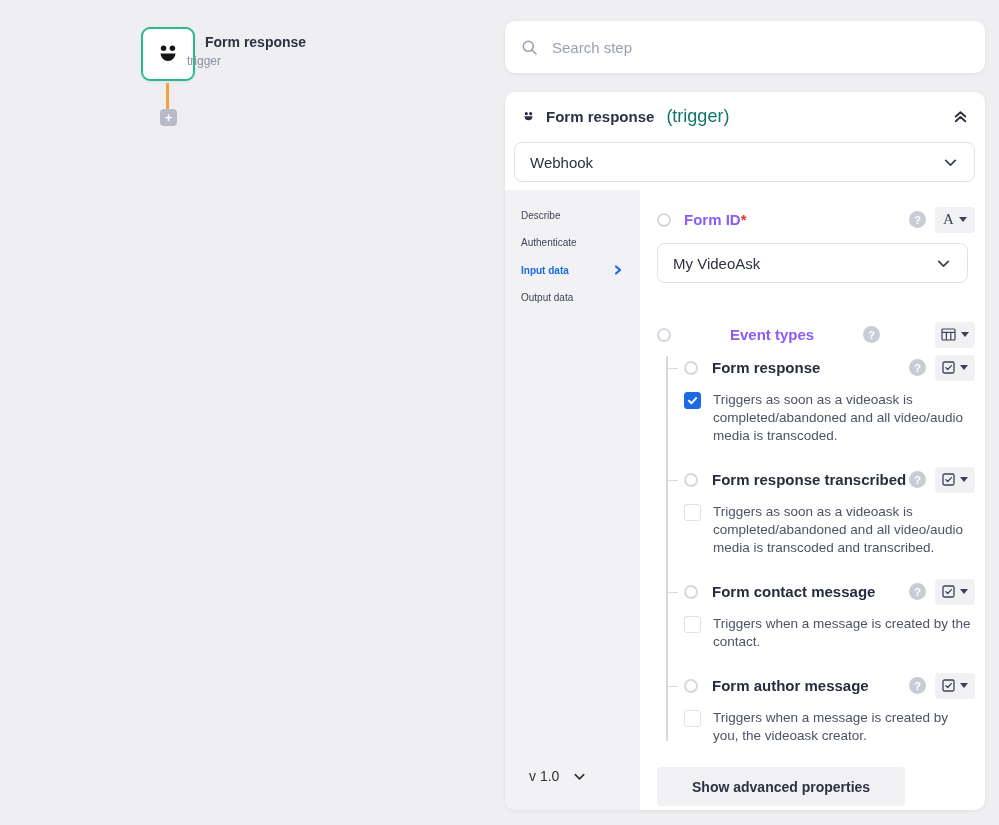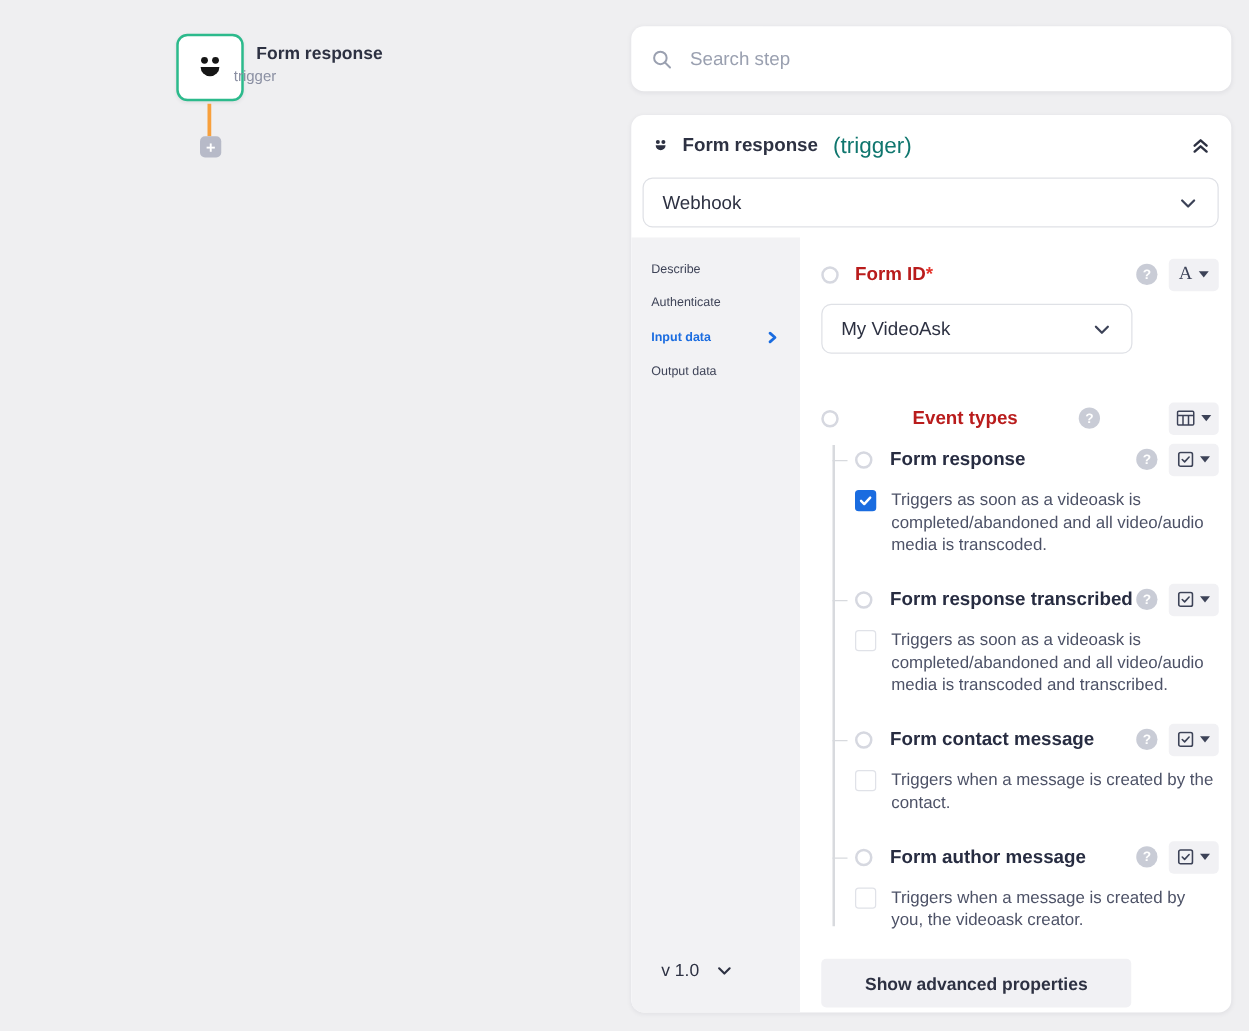--- a/index.html
+++ b/index.html
@@ -48,31 +48,31 @@
   .tab { display:flex; align-items:center; padding:8px 16px; font-size:10px; color:#3f4458; cursor:pointer; }
   .tab.active { color:#1a6ce0; font-weight:700;justify-content:space-between; }
   .tab .tab-arrow { margin-left:auto; display:flex; }
   .version { position:absolute; left:24px; bottom:26px; display:flex; align-items:center; gap:13px;
     font-size:14px; color:#2d3142; cursor:pointer; }
 
   
   .content { flex:1; padding:16px 14px 0 17px; position:relative; }
   .field-row { display:flex; align-items:center; height:27px; }
   .circle { width:14px; height:14px; border:2px solid #d6d8e0; border-radius:50%; flex:0 0 14px; margin-right:13px; }
-  .flabel { font-size:15px; font-weight:700; color:#b91c1c; }
+  .flabel { font-size:15px; font-weight:700; color:#8b5cf6; }
   .req { color:#e5342b; font-weight:700; font-size:15px; }
   .help { margin-left:auto; width:17px; height:17px; border-radius:50%; background:#c9ccd6; color:#fff;
     font-size:11px; font-weight:700; display:flex; align-items:center; justify-content:center; cursor:pointer; }
   .pill { margin-left:9px; width:40px; height:26px; background:#f1f1f4; border-radius:4px;
     display:flex; align-items:center; justify-content:center; gap:5px; cursor:pointer; flex:0 0 40px; }
   .caret { width:0; height:0; border-left:4px solid transparent; border-right:4px solid transparent;
     border-top:5px solid #3c4257; }
   .a-glyph { font-family:"Liberation Serif","DejaVu Serif",serif; font-size:15px; color:#3c4257; line-height:1; }
 
-  .value-select { width:249px; margin-top:10px; }
+  .value-select { width:311px; margin-top:10px; }
   .event-row { margin-top:38px;gap:46px; }
 
   
   .tree { position:relative; margin-left:9px; margin-top:2px; }
   .tree::before { content:''; position:absolute; left:0; top:2px; bottom:4px; width:1.5px; background:#d8dade; }
   .section { }
   .section + .section { margin-top:21px; }
   .section-head { display:flex; align-items:center; height:27px; position:relative; padding-left:18px; margin-top:6px; }
   .section-head::before { content:''; position:absolute; left:0; top:50%; width:12px; height:1.5px; background:#d8dade; }
   .section-head .circle { margin-right:14px; }

